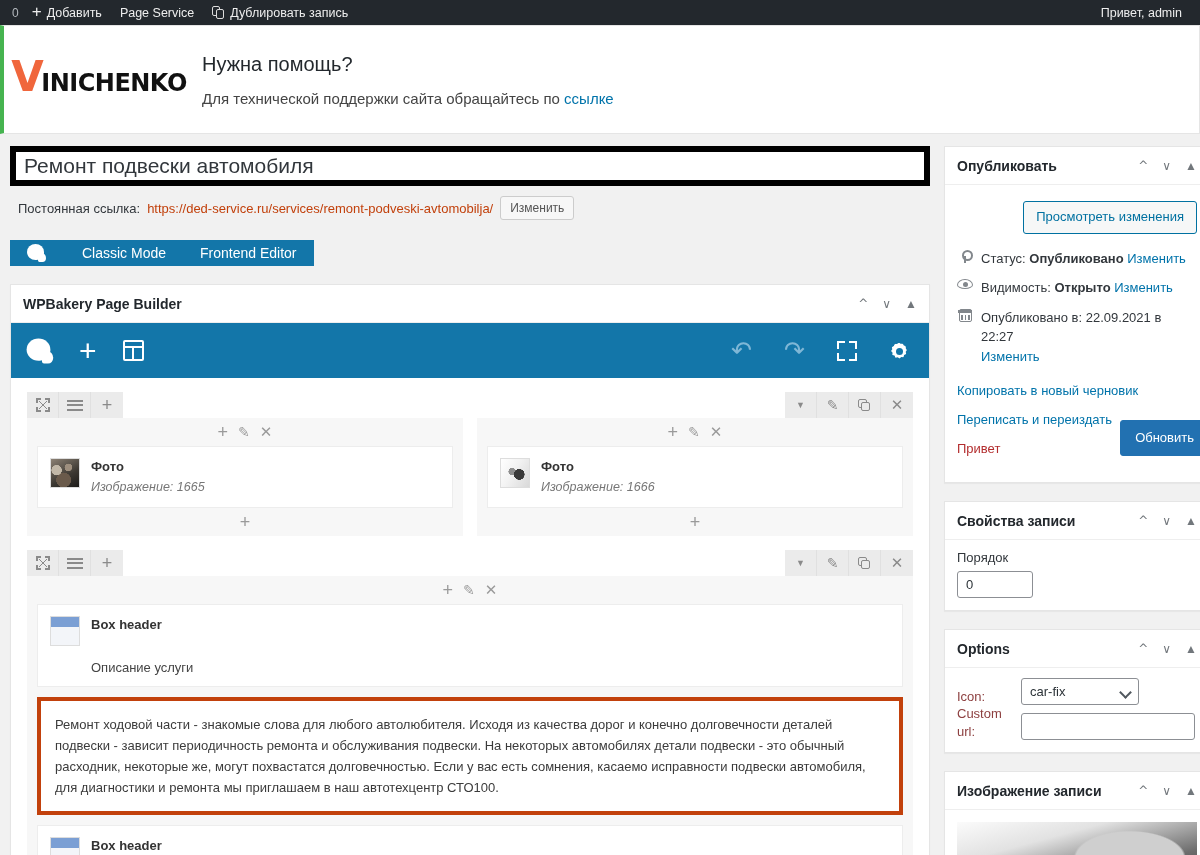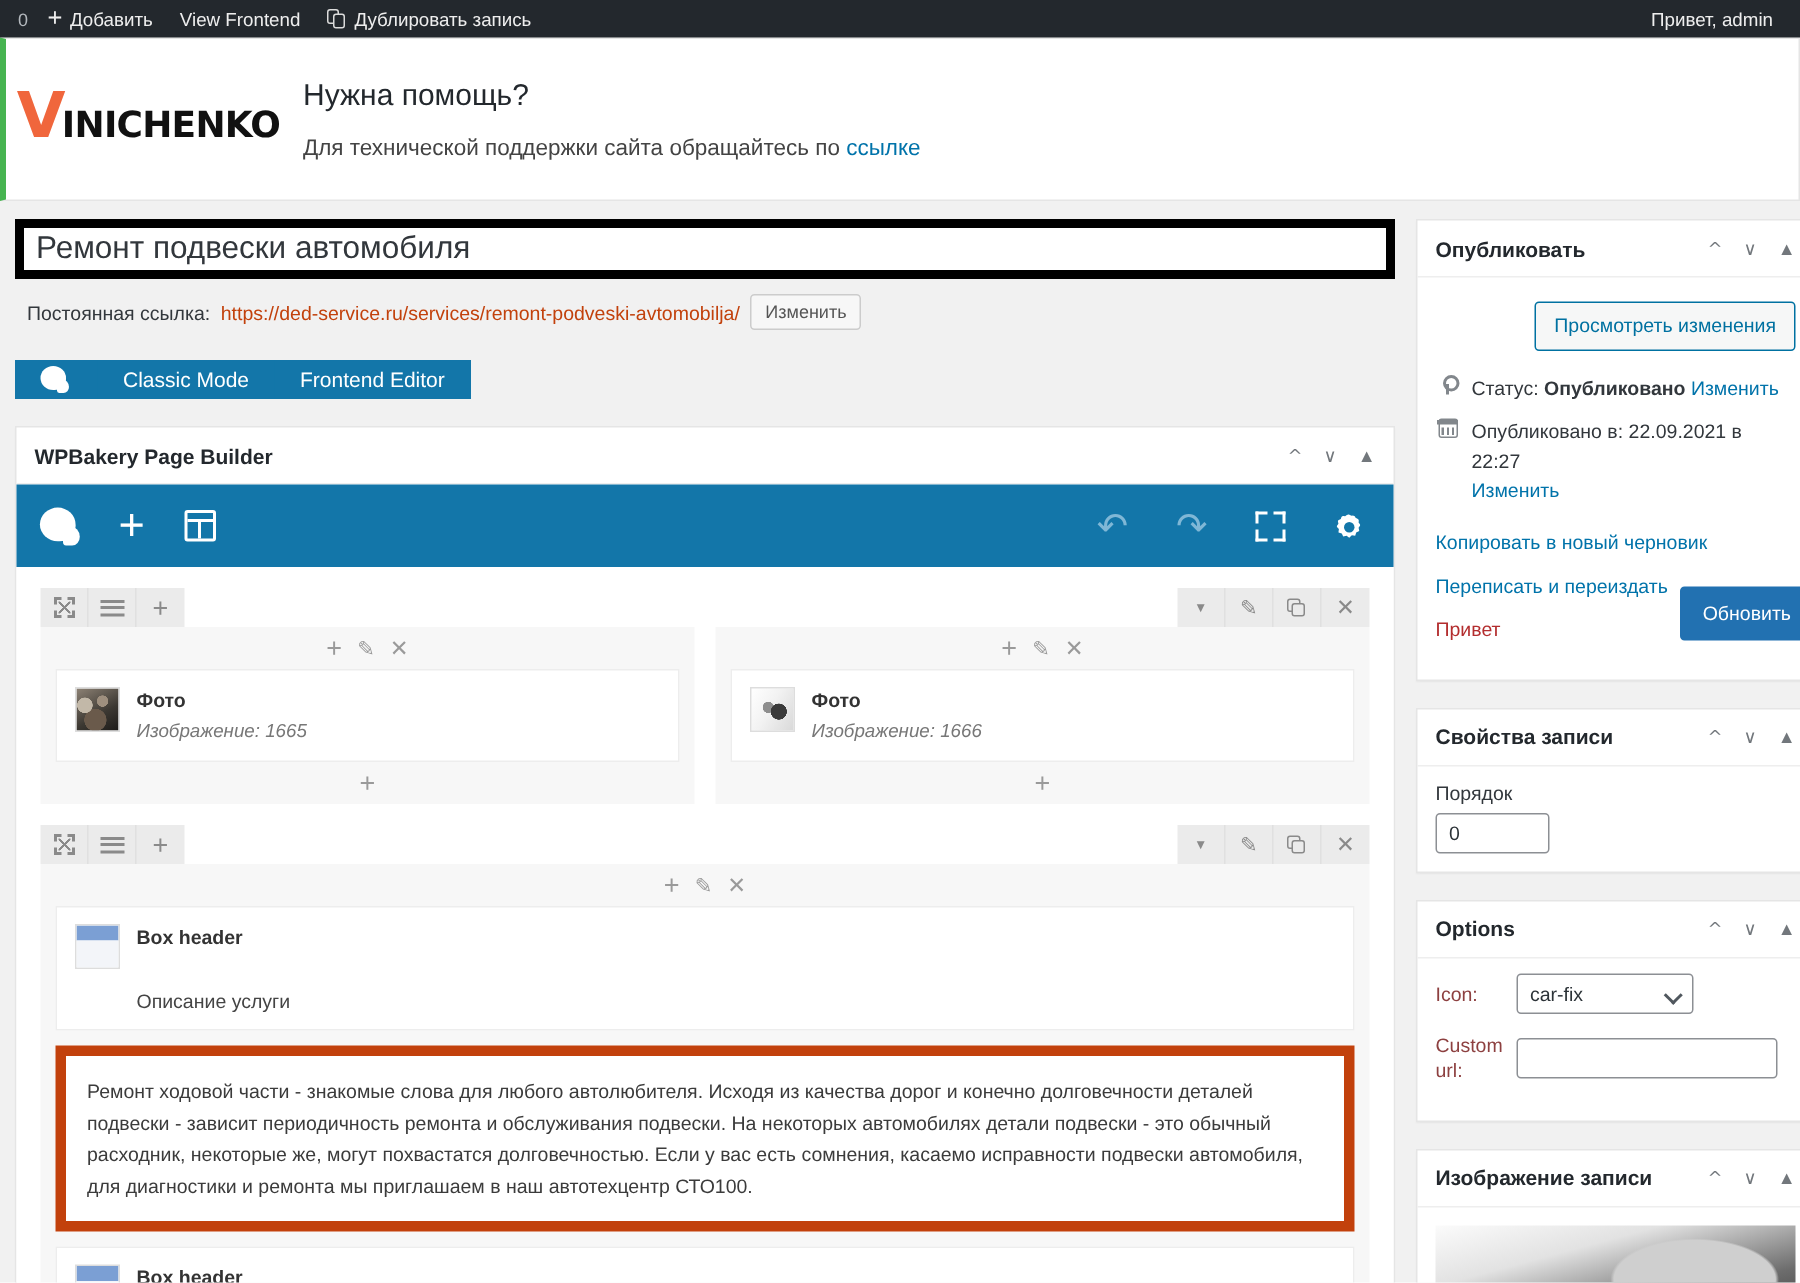--- a/index.html
+++ b/index.html
@@ -186,21 +186,21 @@
   .el-thumb.boxhdr { background:#fff; position:relative; }
   .el-thumb.boxhdr::before { content:""; position:absolute; left:0; right:0; top:0; height:10px; background:#7b9fd4; }
   .el-thumb.boxhdr::after { content:""; position:absolute; left:0; right:0; top:10px; bottom:0; background:#f3f5f9; }
   .el-text { flex:1; min-width:0; }
   .el-name { font-size:13px; font-weight:700; color:#333; line-height:1.35; }
   .el-meta { font-size:12.5px; font-style:italic; color:#777; line-height:1.5; margin-top:2px; }
   .el-sub { font-size:13px; color:#444; margin-top:14px; }
   .col-addbar { display:flex; align-items:center; justify-content:center; height:28px; color:#9a9a9a; font-size:18px; font-weight:300; cursor:pointer; }
 
   .vc-text-el {
-    background:#fff; border:7px solid #c2410c; margin:10px 10px 0 10px; padding:13px 14px;
+    background:#fff; border:4px solid #c2410c; margin:10px 10px 0 10px; padding:13px 14px;
     font-size:13px; line-height:1.62; color:#3b3b3b;
   }
 
   
   .sb-body { padding:10px 12px 12px 12px; }
   #publish-actions { display:flex; justify-content:flex-end; padding:6px 0 10px 0; }
   .btn-secondary {
     background:#f6f7f7; border:1px solid #0071a1; color:#0071a1; border-radius:3px;
     font-size:13px; padding:5px 12px; cursor:pointer; line-height:1.6;
     font-family:"Liberation Sans", sans-serif;
@@ -225,21 +225,21 @@
     background:#2271b1; border:1px solid #2271b1; color:#fff; border-radius:3px;
     font-size:13px; padding:6px 14px; cursor:pointer; line-height:1.7;
     font-family:"Liberation Sans", sans-serif; position:absolute; right:-12px; bottom:14px;
   }
   .field-label { font-size:13px; color:#32373c; margin-bottom:6px; }
   .inp {
     border:1px solid #8c8f94; border-radius:3px; padding:5px 8px; font-size:13px;
     color:#2c3338; background:#fff; font-family:"Liberation Sans", sans-serif; outline:none;
   }
   #order-input { width:76px; }
-  .opt-row { display:flex; align-items:center; gap:0; margin-bottom:12px; }
+  .opt-row { display:flex; align-items:flex-end; gap:10px; }
   .opt-row .olabel { width:54px; flex:0 0 54px; font-size:13px; color:#8d4040; line-height:1.35; }
   .sel-wrap { position:relative; width:118px; }
   select.inp { width:100%; appearance:none; -webkit-appearance:none; padding-right:24px; cursor:pointer; }
   .sel-wrap::after {
     content:""; position:absolute; right:9px; top:10px; width:7px; height:7px;
     border-right:2px solid #50575e; border-bottom:2px solid #50575e; transform:rotate(45deg);
     pointer-events:none;
   }
   #custom-url-input { width:174px; }
   .feat-img {
@@ -255,21 +255,21 @@
 
 <div id="adminbar">
   <span class="ab-count">0</span>
 
   <a class="ab-item">
     <span class="glyph ico-plus">+</span>
     <span>Добавить</span>
   </a>
 
   <a class="ab-item">
-    <span>View Frontend</span>
+    <span>Page Service</span>
   </a>
 
   <a class="ab-item">
     <span class="ico-dup">
         <i></i>
         <i></i>
       </span>
     <span>Дублировать запись</span>
   </a>
 
@@ -510,20 +510,30 @@
           <span class="mi">
               <span class="pin-ico"></span>
             </span>
           <span>
             <span>Статус:</span>
             <b>Опубликовано</b>
             <a>Изменить</a>
           </span>
         </div>
 
+        <div class="misc-row">
+          <span class="mi">
+              <span class="eye-ico"></span>
+            </span>
+          <span>
+            <span>Видимость:</span>
+            <b>Открыто</b>
+            <a>Изменить</a>
+          </span>
+        </div>
 
         <div class="misc-row">
           <span class="mi">
               <span class="cal-ico"></span>
             </span>
           <span>
             <span>Опубликовано в:</span>
             <span>22.09.2021 в 22:27</span>
             <a style="display:block">Изменить</a>
           </span>

